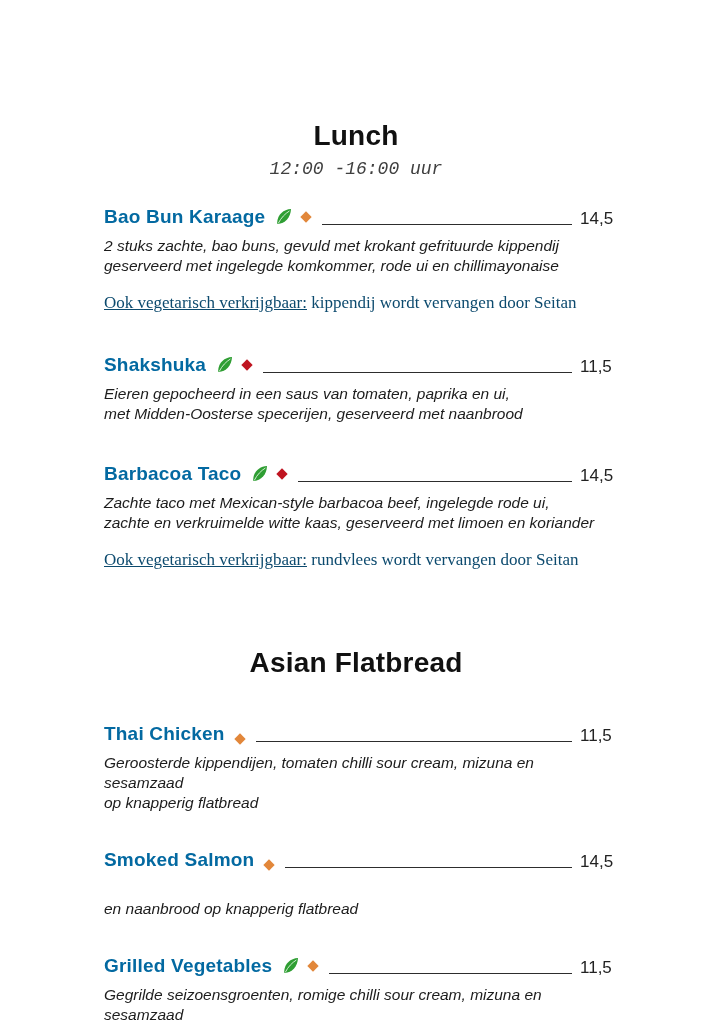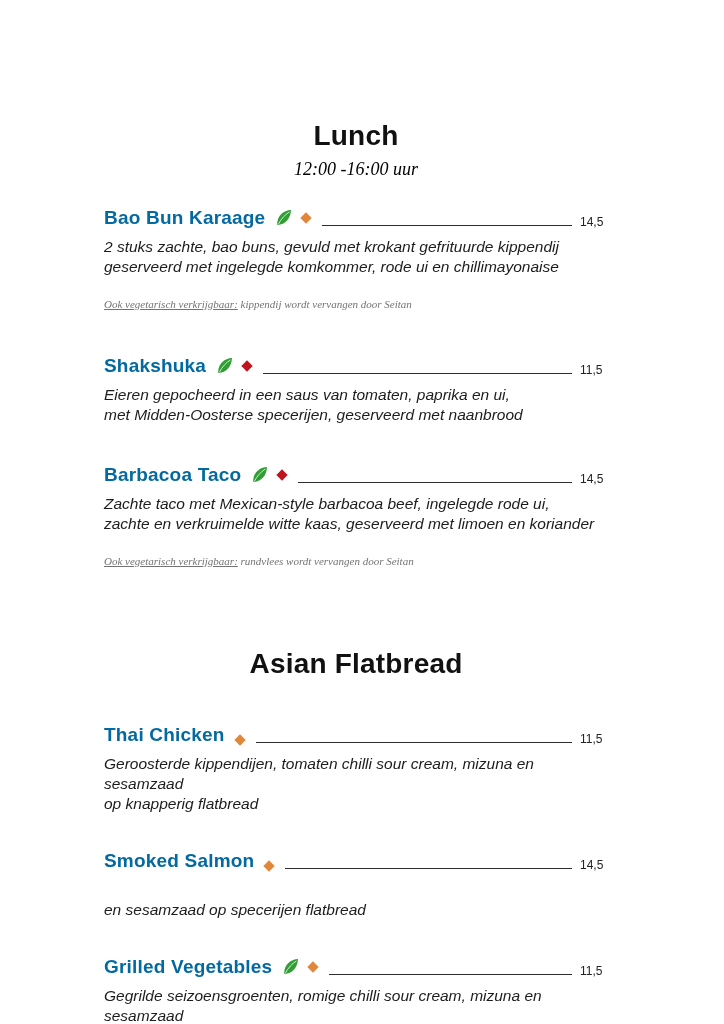--- a/index.html
+++ b/index.html
@@ -22,24 +22,24 @@
     text-align: center;
     font-size: 28px;
     line-height: 1.15;
     font-weight: 700;
     color: #111111;
     letter-spacing: 0.2px;
   }
   .subtitle {
     margin-top: 7px;
     text-align: center;
-    font-family: Liberation Serif, serif;
+    font-family: Liberation Mono, monospace;
     font-style: italic;
     font-size: 18px;
-    color: #000000;
+    color: #404040;
   }
   .item-row {
     display: flex;
     align-items: flex-end;
   }
   .item-name {
     font-size: 19px;
     line-height: 26px;
     font-weight: 700;
     color: #0369a1;
@@ -62,43 +62,42 @@
   }
   .diamond.orange { background: #e2873a; }
   .diamond.red    { background: #bf1420; }
   .leader {
     flex: 1;
     border-bottom: 1.6px solid #2d2d2d;
     margin: 0 0 5px 10px;
     min-width: 30px;
   }
   .price {
-    font-size: 12px;
+    font-size: 17px;
     line-height: 1;
     color: #222222;
     margin: 0 0 3px 8px;
     width: 28px;
     text-align: left;
     flex: none;
   }
   .desc {
     margin-top: 6px;
     font-family: Liberation Sans, sans-serif;
     font-style: italic;
     font-size: 15.5px;
     line-height: 20px;
     color: #1c1c1c;
   }
   .veg-note {
     margin-top: 17px;
     font-family: "Liberation Serif", "DejaVu Serif", serif;
-    font-style: italic;
-    font-size: 11px;
+    font-size: 17px;
     line-height: 20px;
-    color: #737373;
+    color: #0c4a6e;
   }
   .veg-note .ul { text-decoration: underline; }
 </style>
 </head>
 <body>
 
 <div class="page">
   <div class="content">
 
     <h1 class="section-title">Lunch</h1>
@@ -194,21 +193,21 @@
       <div class="item-row">
         <span class="item-name">Smoked Salmon</span>
         <span class="icons">
           <span class="diamond orange"></span>
         </span>
         <span class="leader"></span>
         <span class="price">14,5</span>
       </div>
       <div class="desc">
         <br>
-        <span>en sesamzaad op specerijen flatbread</span>
+        <span>en naanbrood op knapperig flatbread</span>
       </div>
     </div>
 
     <div class="item" style="margin-top:34px">
       <div class="item-row">
         <span class="item-name">Grilled Vegetables</span>
         <span class="icons">
           <span class="leaf">
             <svg viewBox="0 0 24 24">
                 <path d="M21.5 2.5 C 12 3, 4.5 9.5, 4 19.5 C 4 20.3, 4.1 20.9, 4.3 21.4 C 14.5 21, 21 13, 21.5 2.5 Z" fill="#2f9e33"></path>

